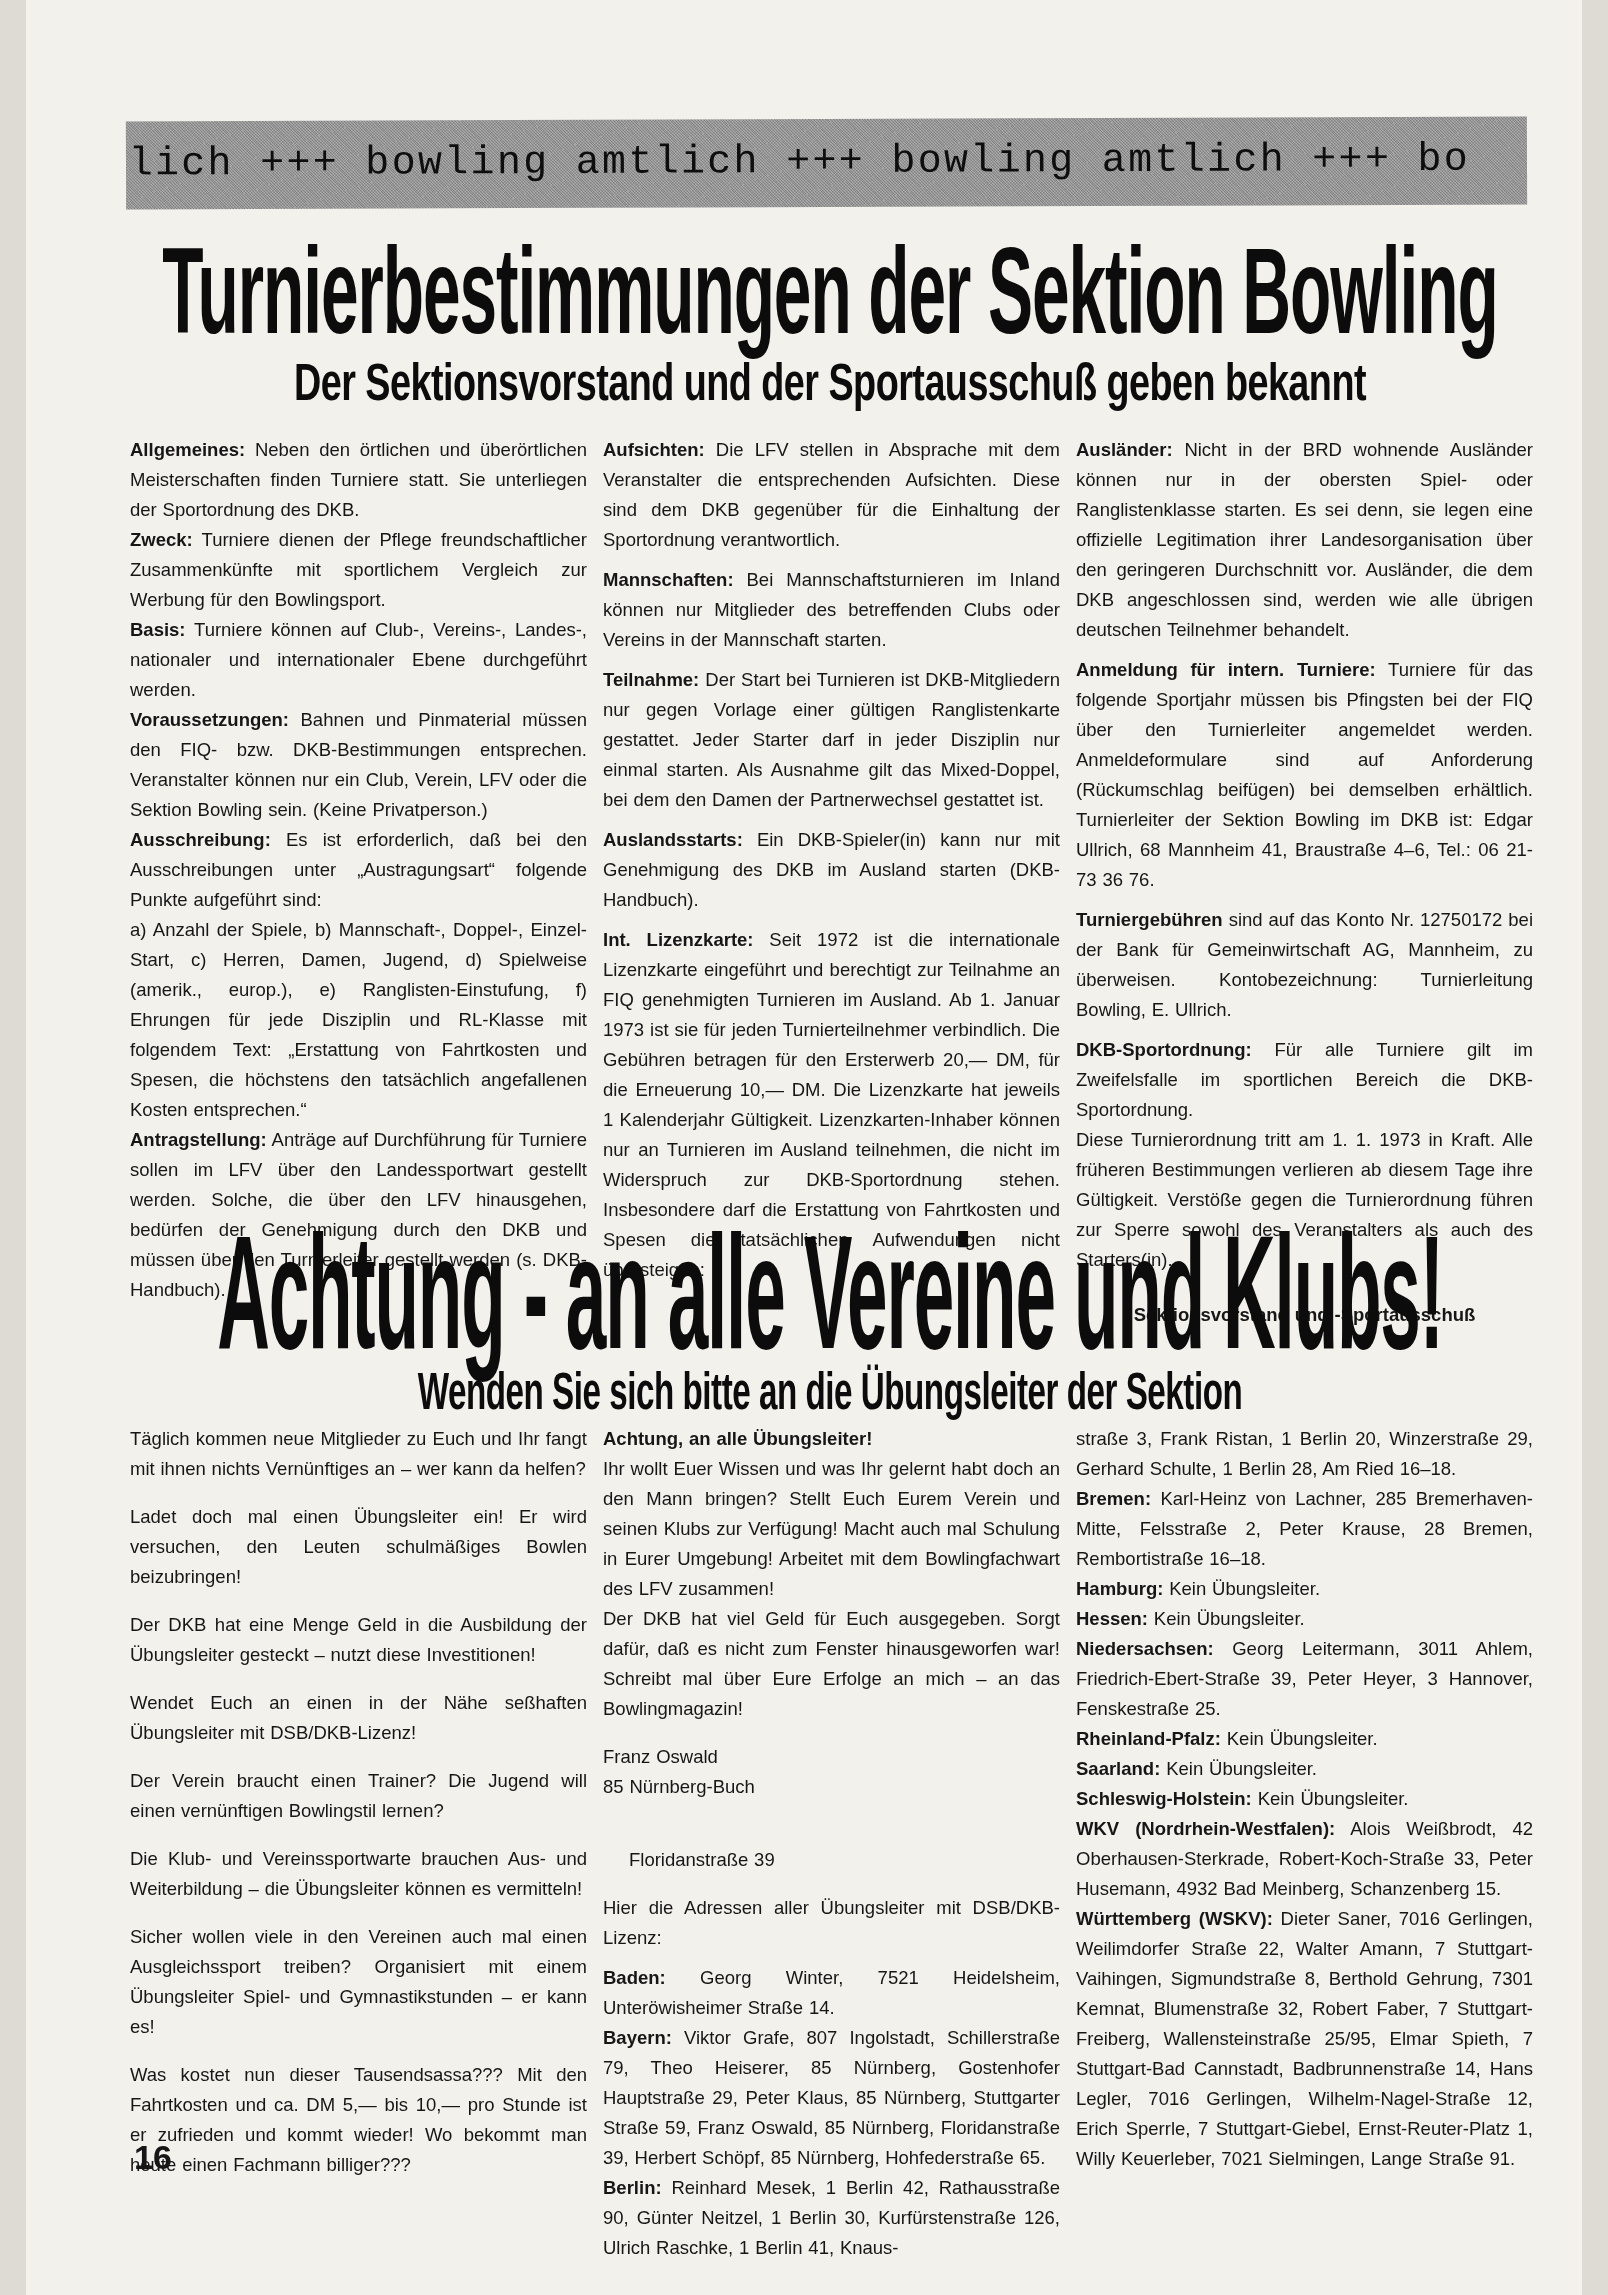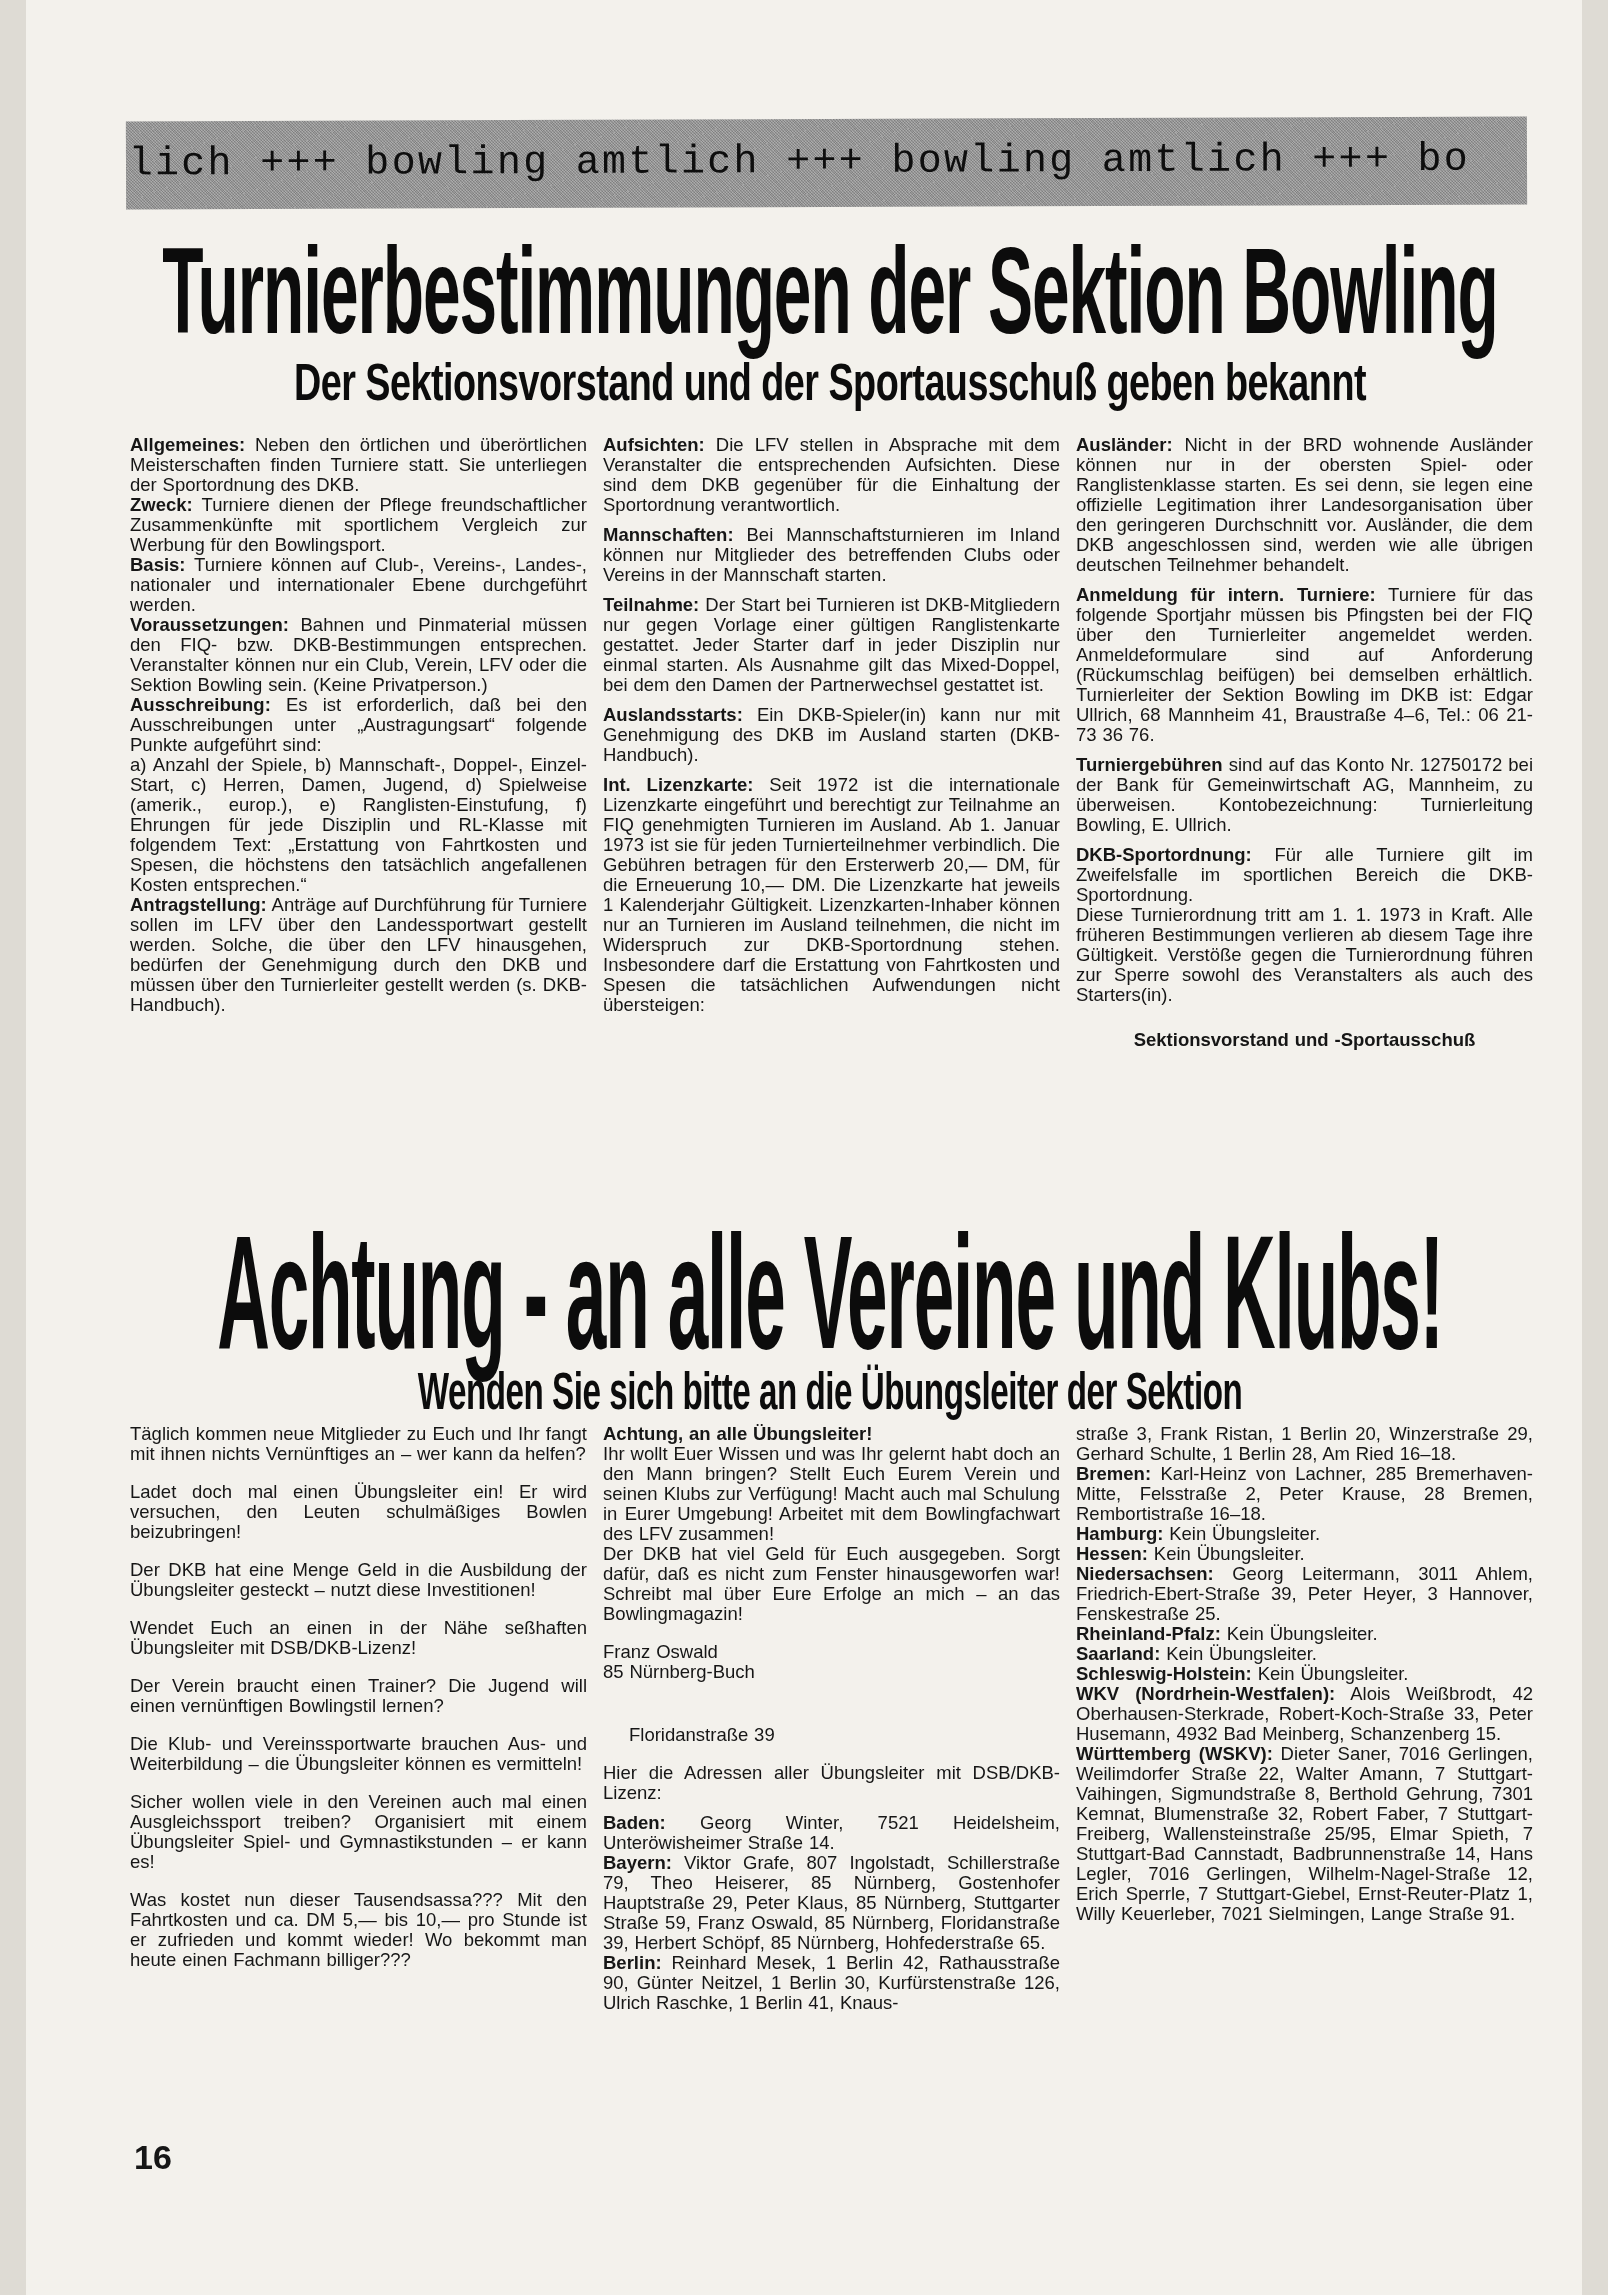--- a/index.html
+++ b/index.html
@@ -34,21 +34,21 @@
   .sub1wrap{top:357px;height:66px;}
   .sub1wrap .hl{font-size:51px;letter-spacing:-0.7px;transform:translateX(-50%) scaleX(0.74);}
   .h2wrap{top:1211px;height:178px;}
   .h2wrap .hl{font-size:162px;letter-spacing:-2.6px;transform:translateX(-50%) scaleX(0.45);}
   .sub2wrap{top:1366px;height:66px;}
   .sub2wrap .hl{font-size:51px;letter-spacing:-0.7px;transform:translateX(-50%) scaleX(0.65);}
   
   .cols{position:absolute;left:104px;width:1403px;display:flex;gap:16px;}
   .cols1{top:435px;}
   .cols2{top:1424px;}
-  .col{flex:1 1 0;min-width:0;font-size:18.5px;line-height:20px;text-align:justify;word-spacing:0.7px;}
+  .col{flex:1 1 0;min-width:0;font-size:18.5px;line-height:30px;text-align:justify;word-spacing:0.7px;}
   .col p{margin:0;}
   .lbl{font-weight:bold;}
   .mb1{margin:0 0 10px 0 !important;}
   .mb2{margin:0 0 18px 0 !important;}
   .col-heading{font-weight:bold;}
   .signature{font-weight:bold;text-align:center;margin-top:25px !important;}
   .addr{text-align:left;}
   .addr-indent{padding-left:26px;margin-top:43px;}
   
   .pagenum{position:absolute;left:108px;top:2138px;font-size:34px;font-weight:bold;}

